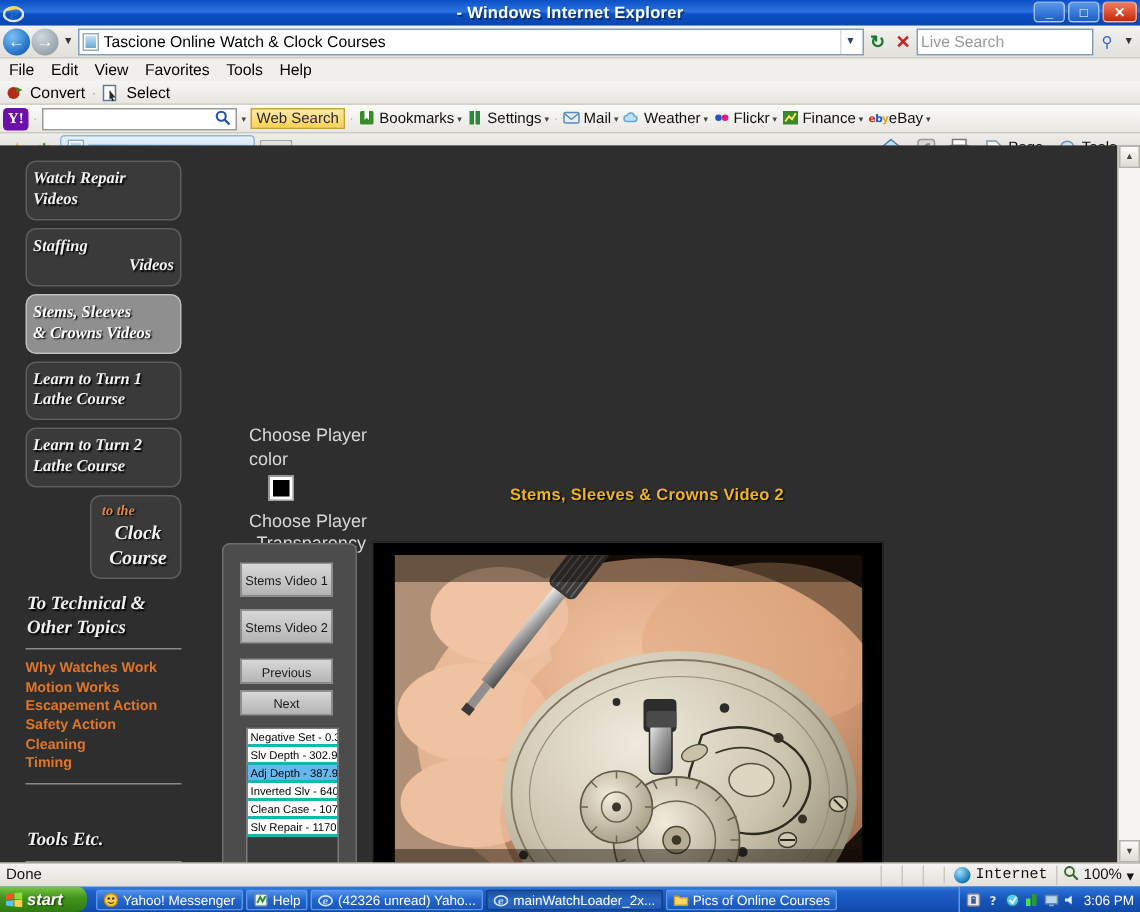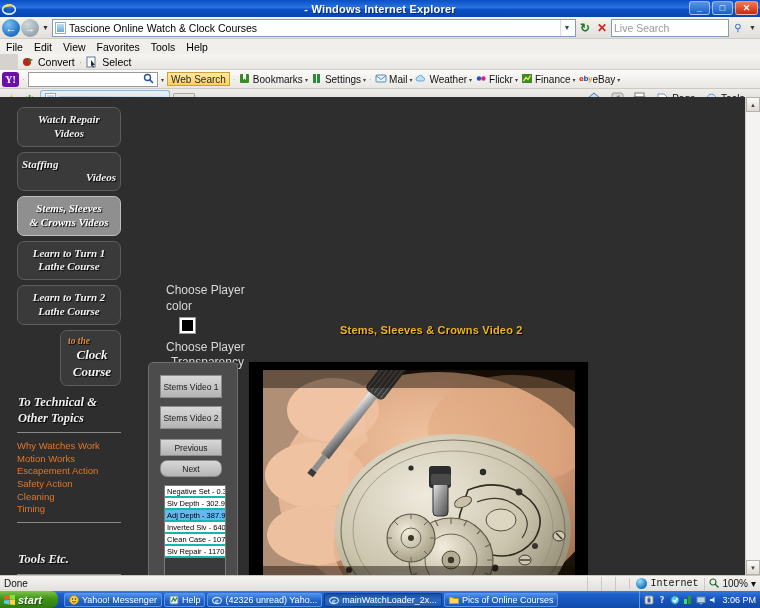--- a/index.html
+++ b/index.html
@@ -78,21 +78,21 @@
 
   
   .menubar {
     height:15px; background:#f1efec; display:flex; align-items:center; padding-left:6px; gap:11px;
     font-size:10.5px; color:#000;
   }
   
   .convbar {
     height:16px; background:linear-gradient(#f6f5f3,#e8e6e1);
     display:flex; align-items:center; padding-left:4px; gap:4px;
-    border-bottom:1px solid #d3d0ca; font-size:10.5px;margin-left:18px;
+    border-bottom:1px solid #d3d0ca; font-size:10.5px;
   }
   .convbar .sep { color:#aaa; }
   .mini-ico { width:12px; height:12px; display:inline-block; vertical-align:middle; }
 
   
   .ytoolbar {
     height:19px; background:linear-gradient(#fbfbfa,#e9e7e2);
     display:flex; align-items:center; padding:0 2px; gap:3px;
     border-bottom:1px solid #cdcac4; font-size:10px; white-space:nowrap;
   }
@@ -153,39 +153,39 @@
     display:flex; align-items:center; justify-content:center; font-size:6px; color:#444;
   }
   .vscroll .trk { flex:1; background:#f4f3f1; }
 
   
   .sidenav { position:absolute; left:17px; top:10px; width:104px; }
   .navbtn {
     background:#3a3a3a; border:1px solid #5d5d5d; border-radius:7px;
     margin-bottom:5px; padding:5px 4px;
     font-family:"Liberation Serif", serif; font-style:italic; font-weight:bold;
-    font-size:11px; color:#f2f2f2; text-align:center; line-height:1.25;
+    font-size:11px; color:#f2f2f2; line-height:1.25;
     text-shadow:1px 1px 1px #000;
   }
   .navbtn.active { background:#8f8f8f; border-color:#bdbdbd; color:#fff; }
   .navbtn.stagg { text-align:left; }
   .navbtn.stagg .l2 { display:block; text-align:right; }
   .navbtn.clock { text-align:left; padding-left:7px;margin-left:43px; }
   .navbtn.clock .tothe { display:block; font-size:9.5px; color:#e08a3c; font-weight:bold; }
   .navbtn.clock .cc { display:block; font-size:13px; text-align:center; }
 
   .secthead {
     font-family:"Liberation Serif", serif; font-style:italic; font-weight:bold;
     font-size:12.5px; color:#f0f0f0; text-shadow:1px 1px 1px #000;
     margin:9px 0 2px 1px; line-height:1.25;
   }
   .rule { height:1px; background:#8a8a8a; margin:6px 0 7px 0; }
   .linklist { display:flex; flex-direction:column; }
   .linklist a {
-    color:#e0762a; font-size:9.5px; font-weight:normal; text-decoration:none;
+    color:#e0762a; font-size:9.5px; font-weight:bold; text-decoration:none;
     line-height:1.33; font-family:"Liberation Sans", sans-serif;
   }
   .gap { height:13px; }
 
   
   .chooser { position:absolute; left:166px; top:186px; width:95px; color:#d8d8d8; font-size:12px; }
   .chooser .lbl { line-height:1.3; }
   .swatch {
     width:17px; height:17px; background:#fff; border:1px solid #9a9a9a;
     margin:3px 0 6px 13px; position:relative;
@@ -204,21 +204,21 @@
     background:#4c4c4c; border:1px solid #6e6e6e; border-radius:5px;
   }
   .ppbtn {
     position:absolute; left:11px; width:62px; height:23px;
     background:linear-gradient(#d8d8d8,#b4b4b4); border:1px solid #8d8d8d;
     font-size:8.5px; color:#1a1a1a; display:flex; align-items:center; justify-content:center;
   }
   .ppbtn.v1 { top:12px; }
   .ppbtn.v2 { top:43px; }
   .ppbtn.prev { top:76px; height:17px; }
-  .ppbtn.next { top:97px; height:17px;border-radius:7px; }
+  .ppbtn.next { top:97px; height:17px; }
   .pplist {
     position:absolute; left:15px; top:122px; width:62px; height:104px;
     border:1px solid #7a7a7a; background:#3a3a3a; overflow:hidden;
   }
   .pplist .row {
     height:12px; background:#fff; border-bottom:2px solid #14b8a6;
     font-size:7.5px; color:#000; padding-left:2px; line-height:12px;
     white-space:nowrap; overflow:hidden;
   }
   .pplist .row.sel { background:#63b8ef; color:#000; }

